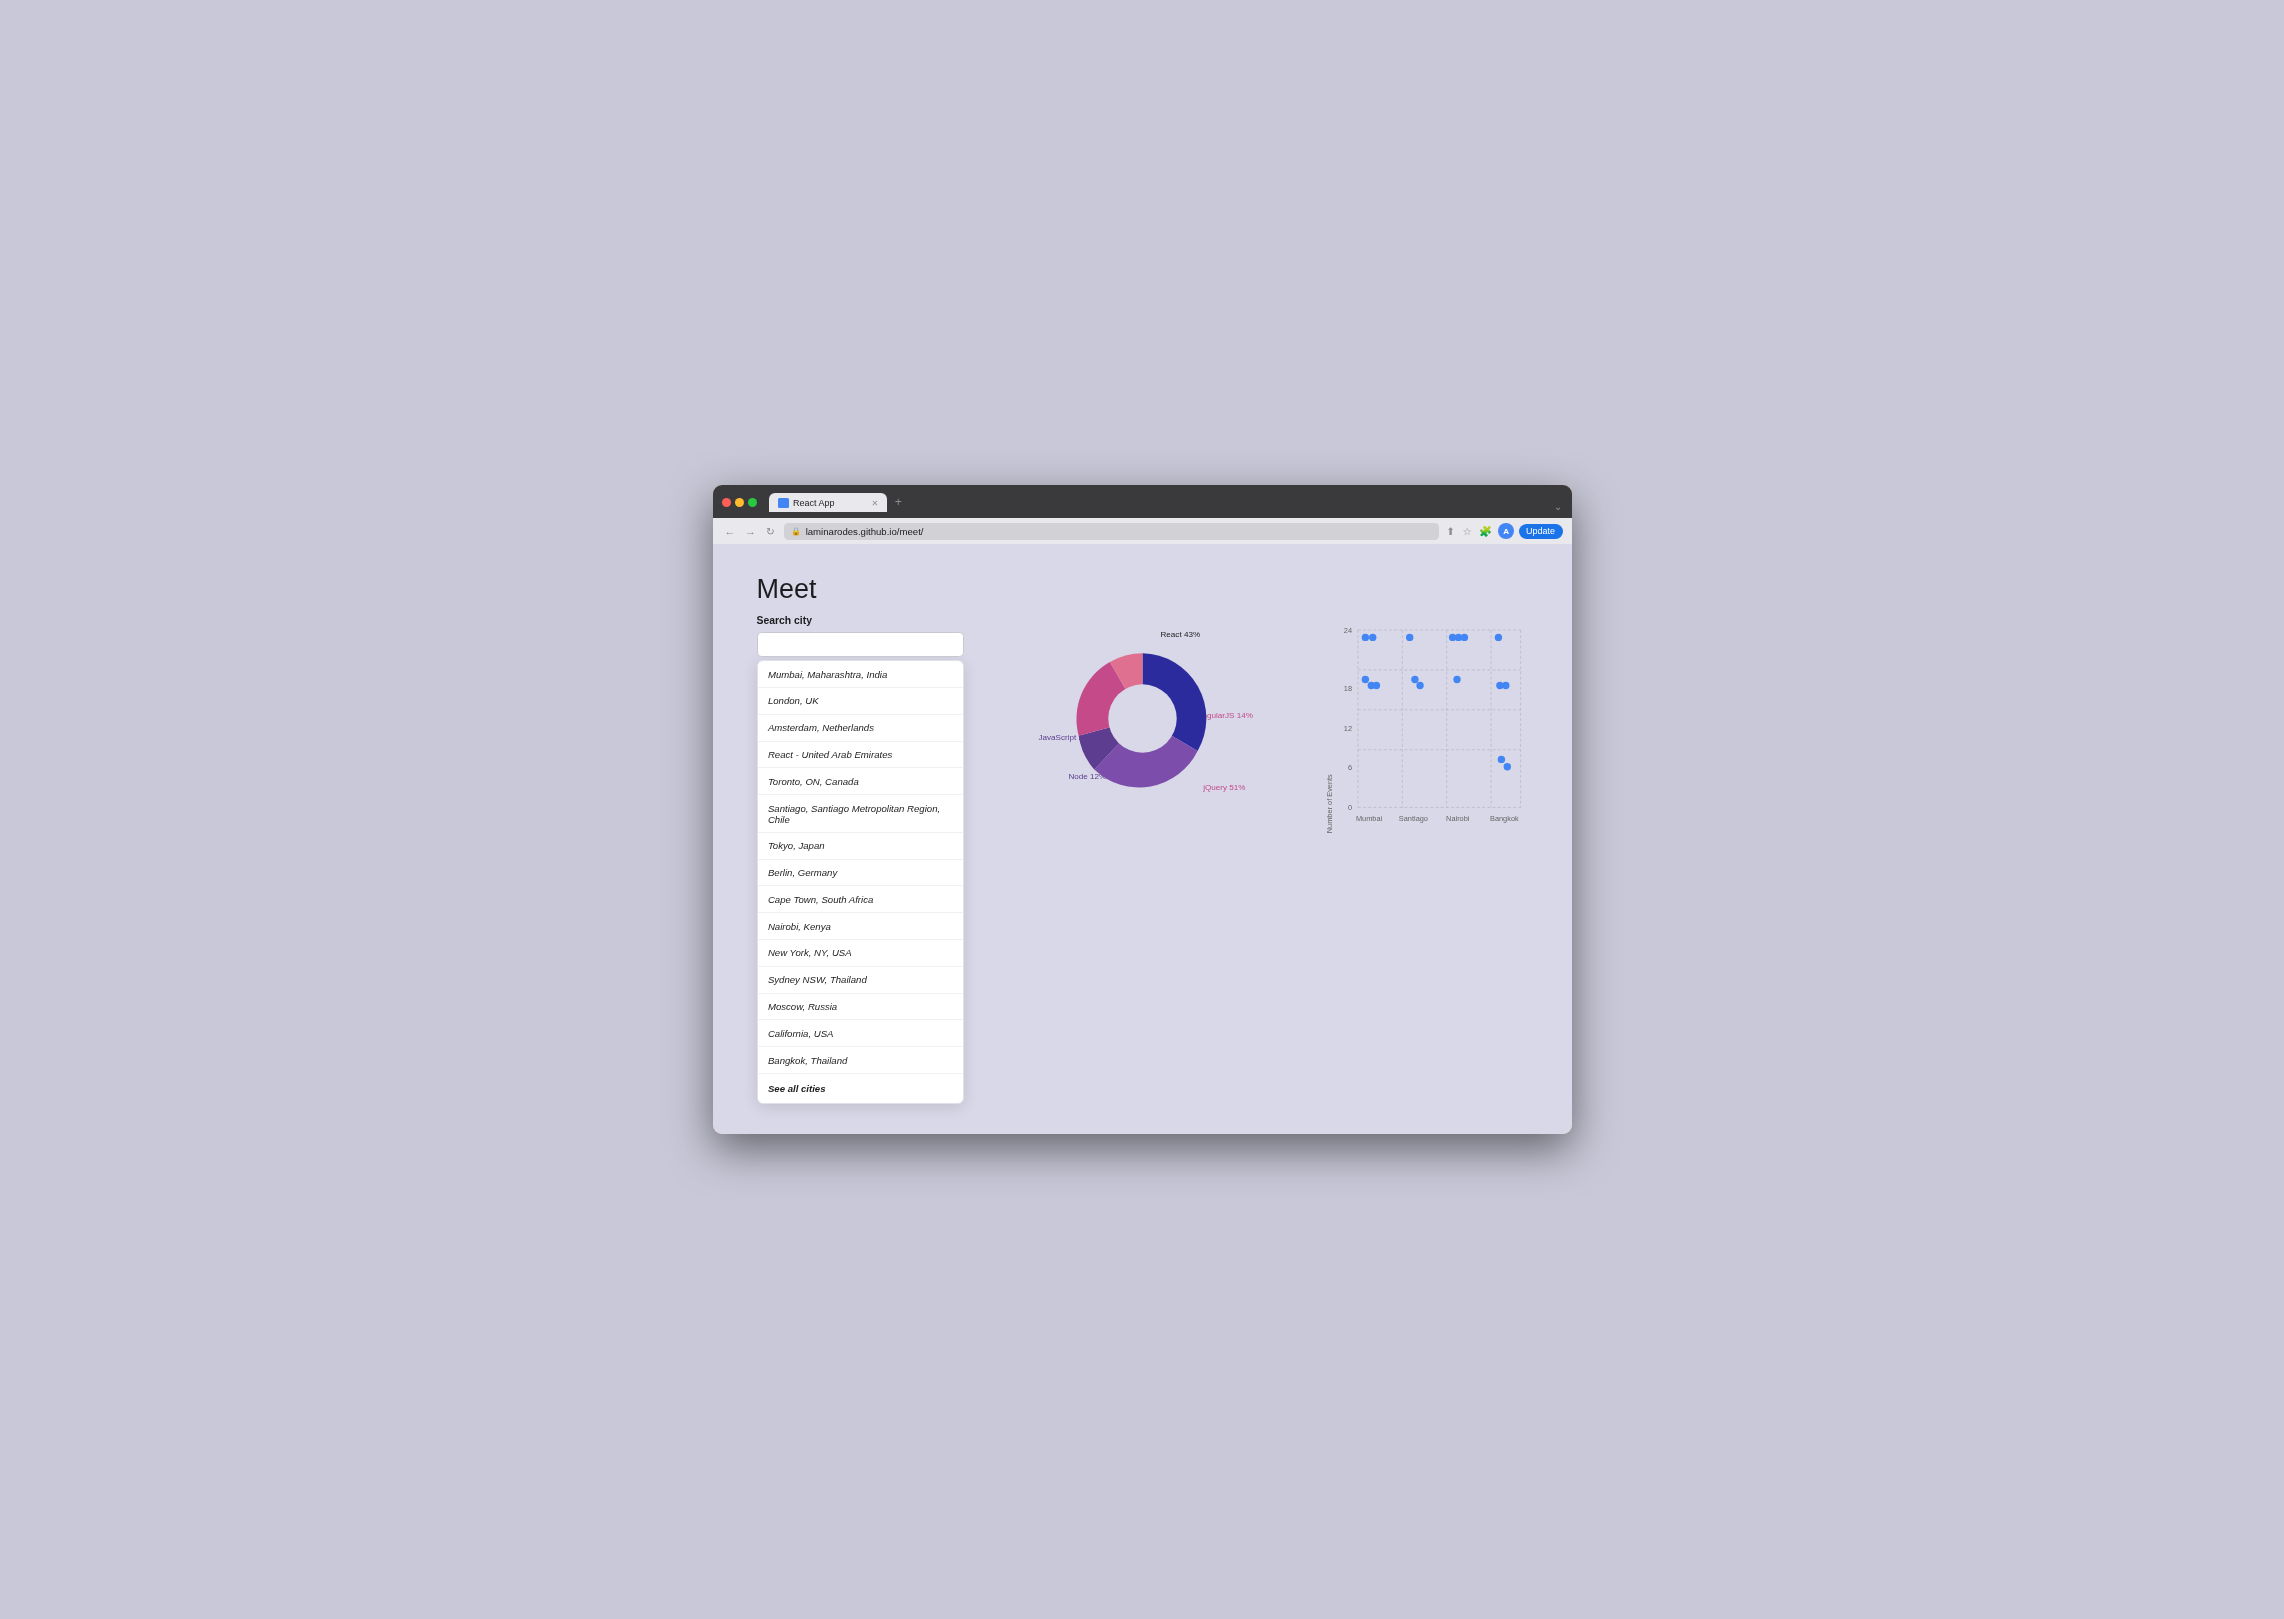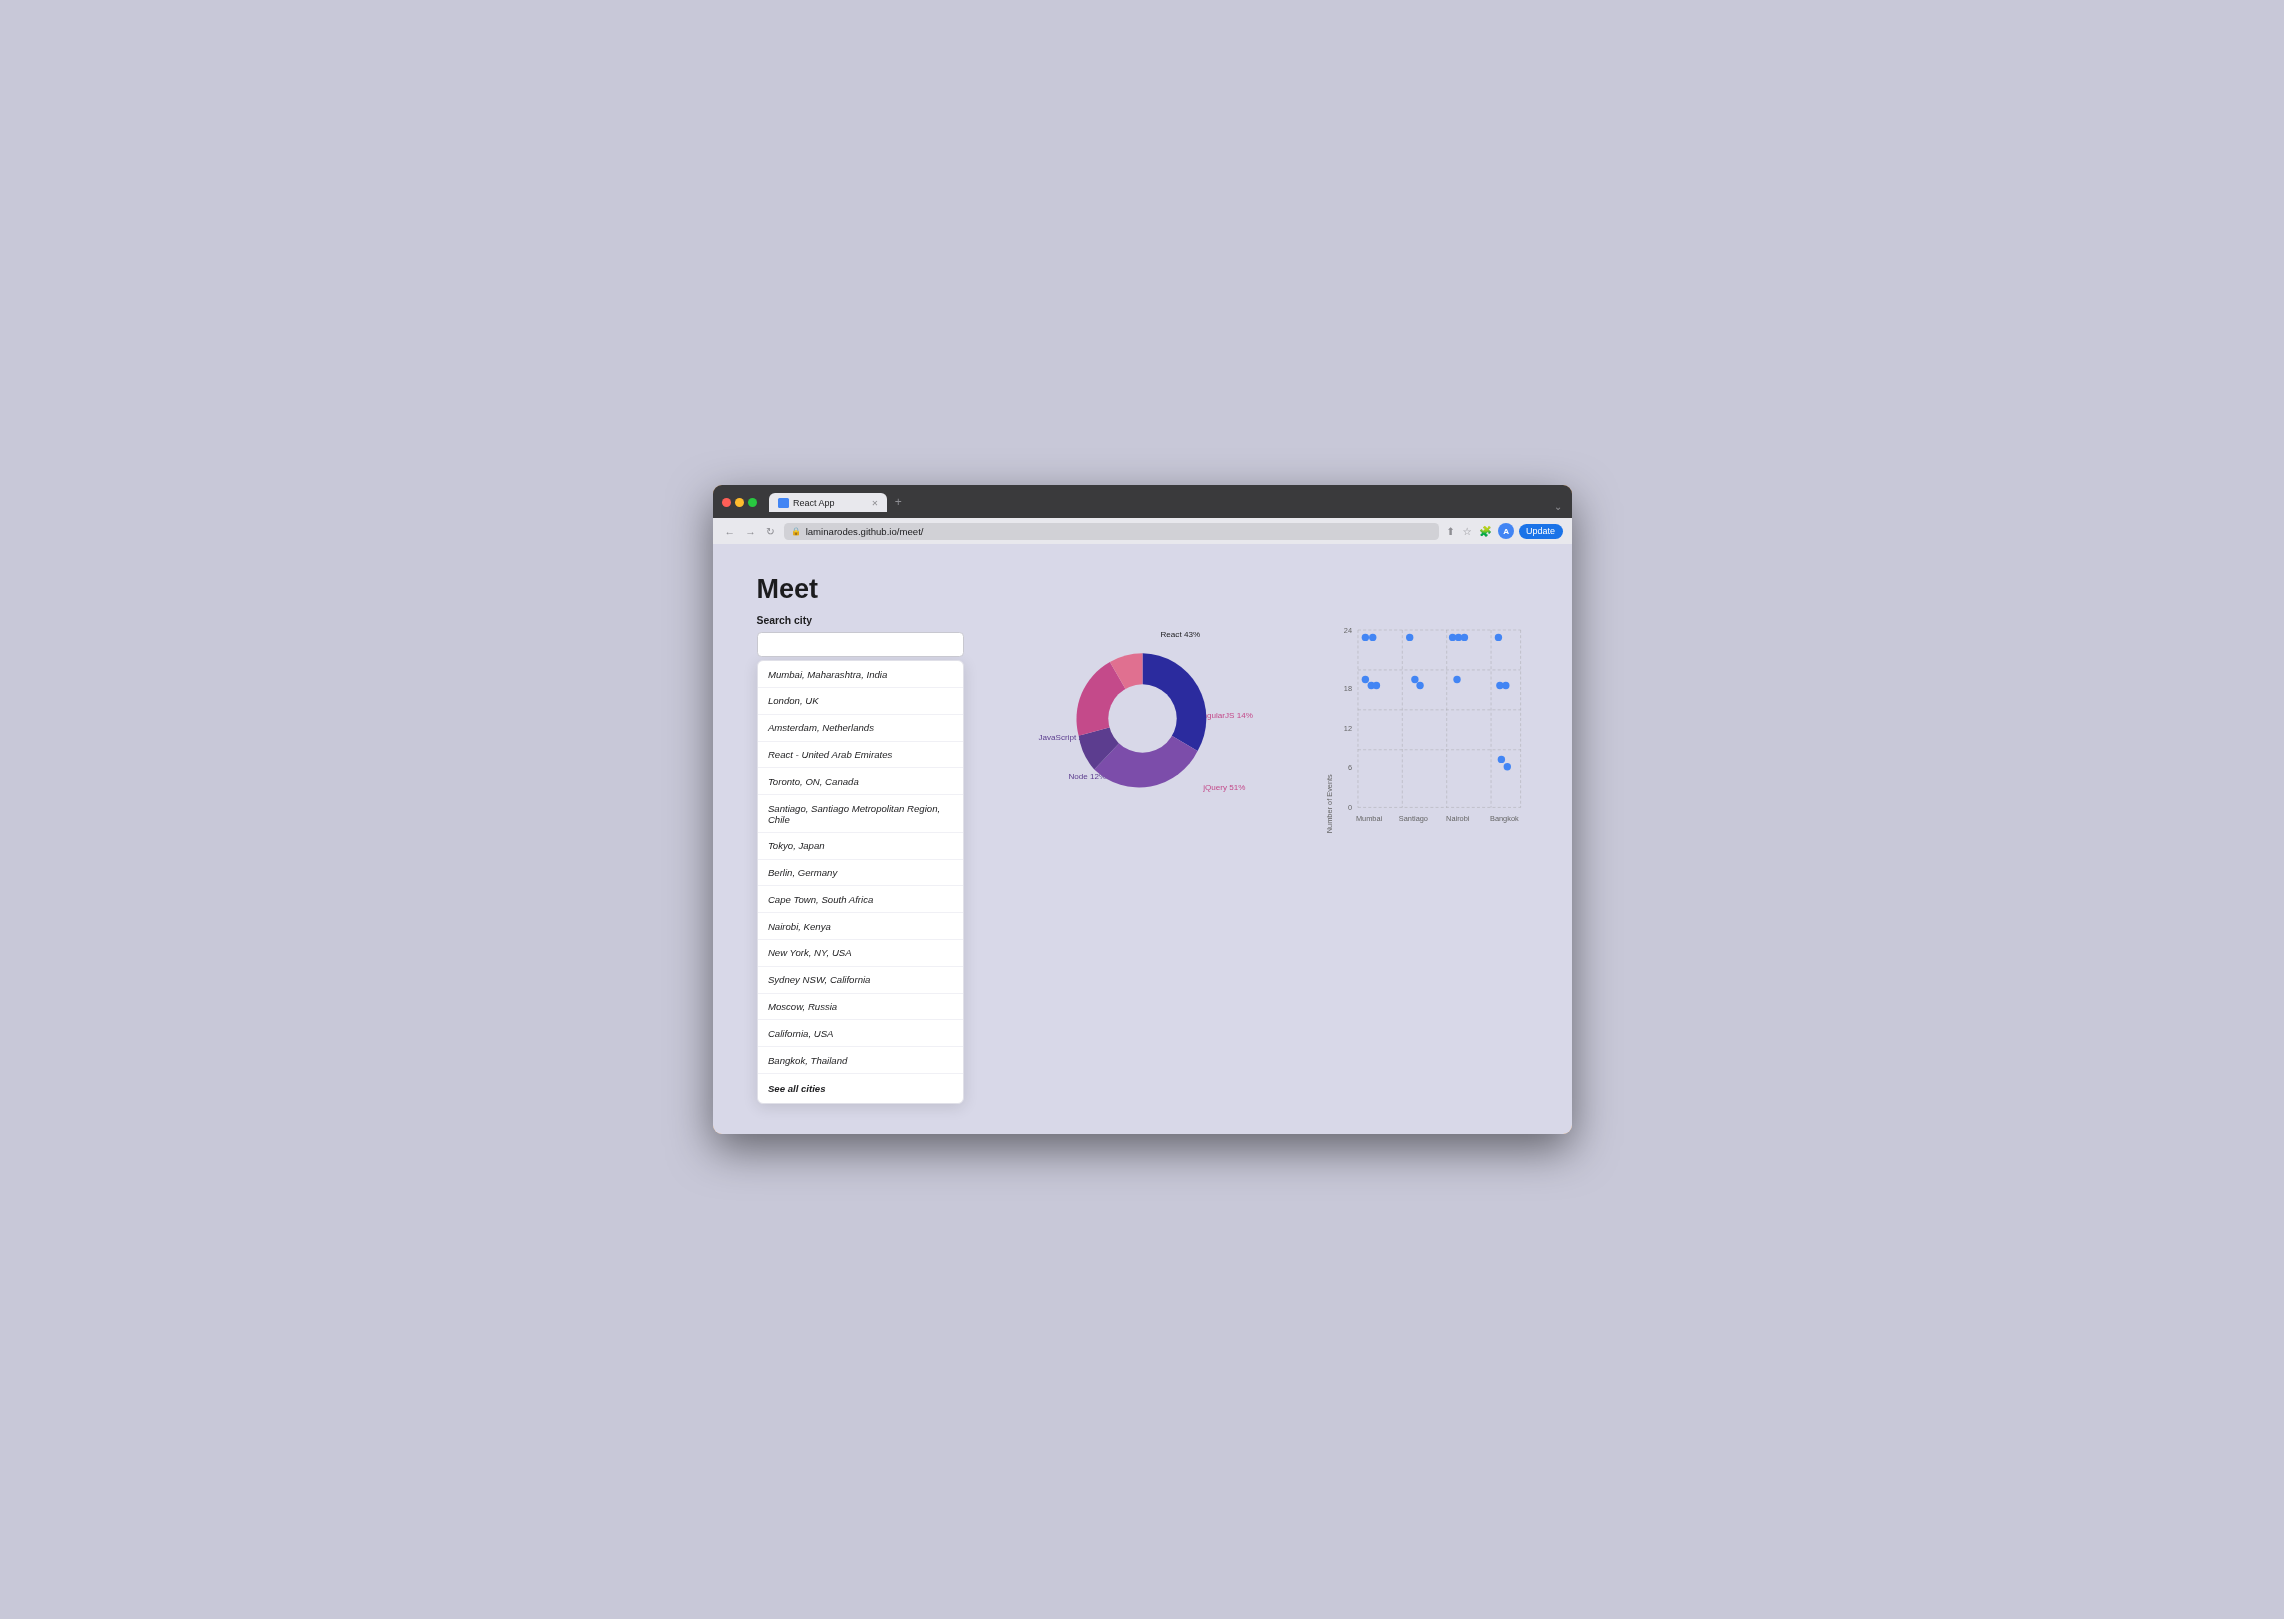--- a/index.html
+++ b/index.html
@@ -176,21 +176,21 @@
     
     .page-content {
       background: #d8d8e8;
       padding: 30px 44px;
       min-height: 518px;
       position: relative;
     }
 
     .page-title {
       font-size: 27px;
-      font-weight: 700;
+      font-weight: 400;
       color: #1c1c1e;
       margin-bottom: 10px;
     }
 
     .main-section {
       display: flex;
       align-items: flex-start;
     }
 
     
@@ -341,21 +341,21 @@
           <div class="city-item">London, UK</div>
           <div class="city-item">Amsterdam, Netherlands</div>
           <div class="city-item">React - United Arab Emirates</div>
           <div class="city-item">Toronto, ON, Canada</div>
           <div class="city-item">Santiago, Santiago Metropolitan Region, Chile</div>
           <div class="city-item">Tokyo, Japan</div>
           <div class="city-item">Berlin, Germany</div>
           <div class="city-item">Cape Town, South Africa</div>
           <div class="city-item">Nairobi, Kenya</div>
           <div class="city-item">New York, NY, USA</div>
-          <div class="city-item">Sydney NSW, California</div>
+          <div class="city-item">Sydney NSW, Thailand</div>
           <div class="city-item">Moscow, Russia</div>
           <div class="city-item">California, USA</div>
           <div class="city-item">Bangkok, Thailand</div>
           <div class="city-item see-all">See all cities</div>
         </div>
       </div>
 
       <div class="chart-section">
         <div style="position:relative; width:207px; height:207px;">
 

